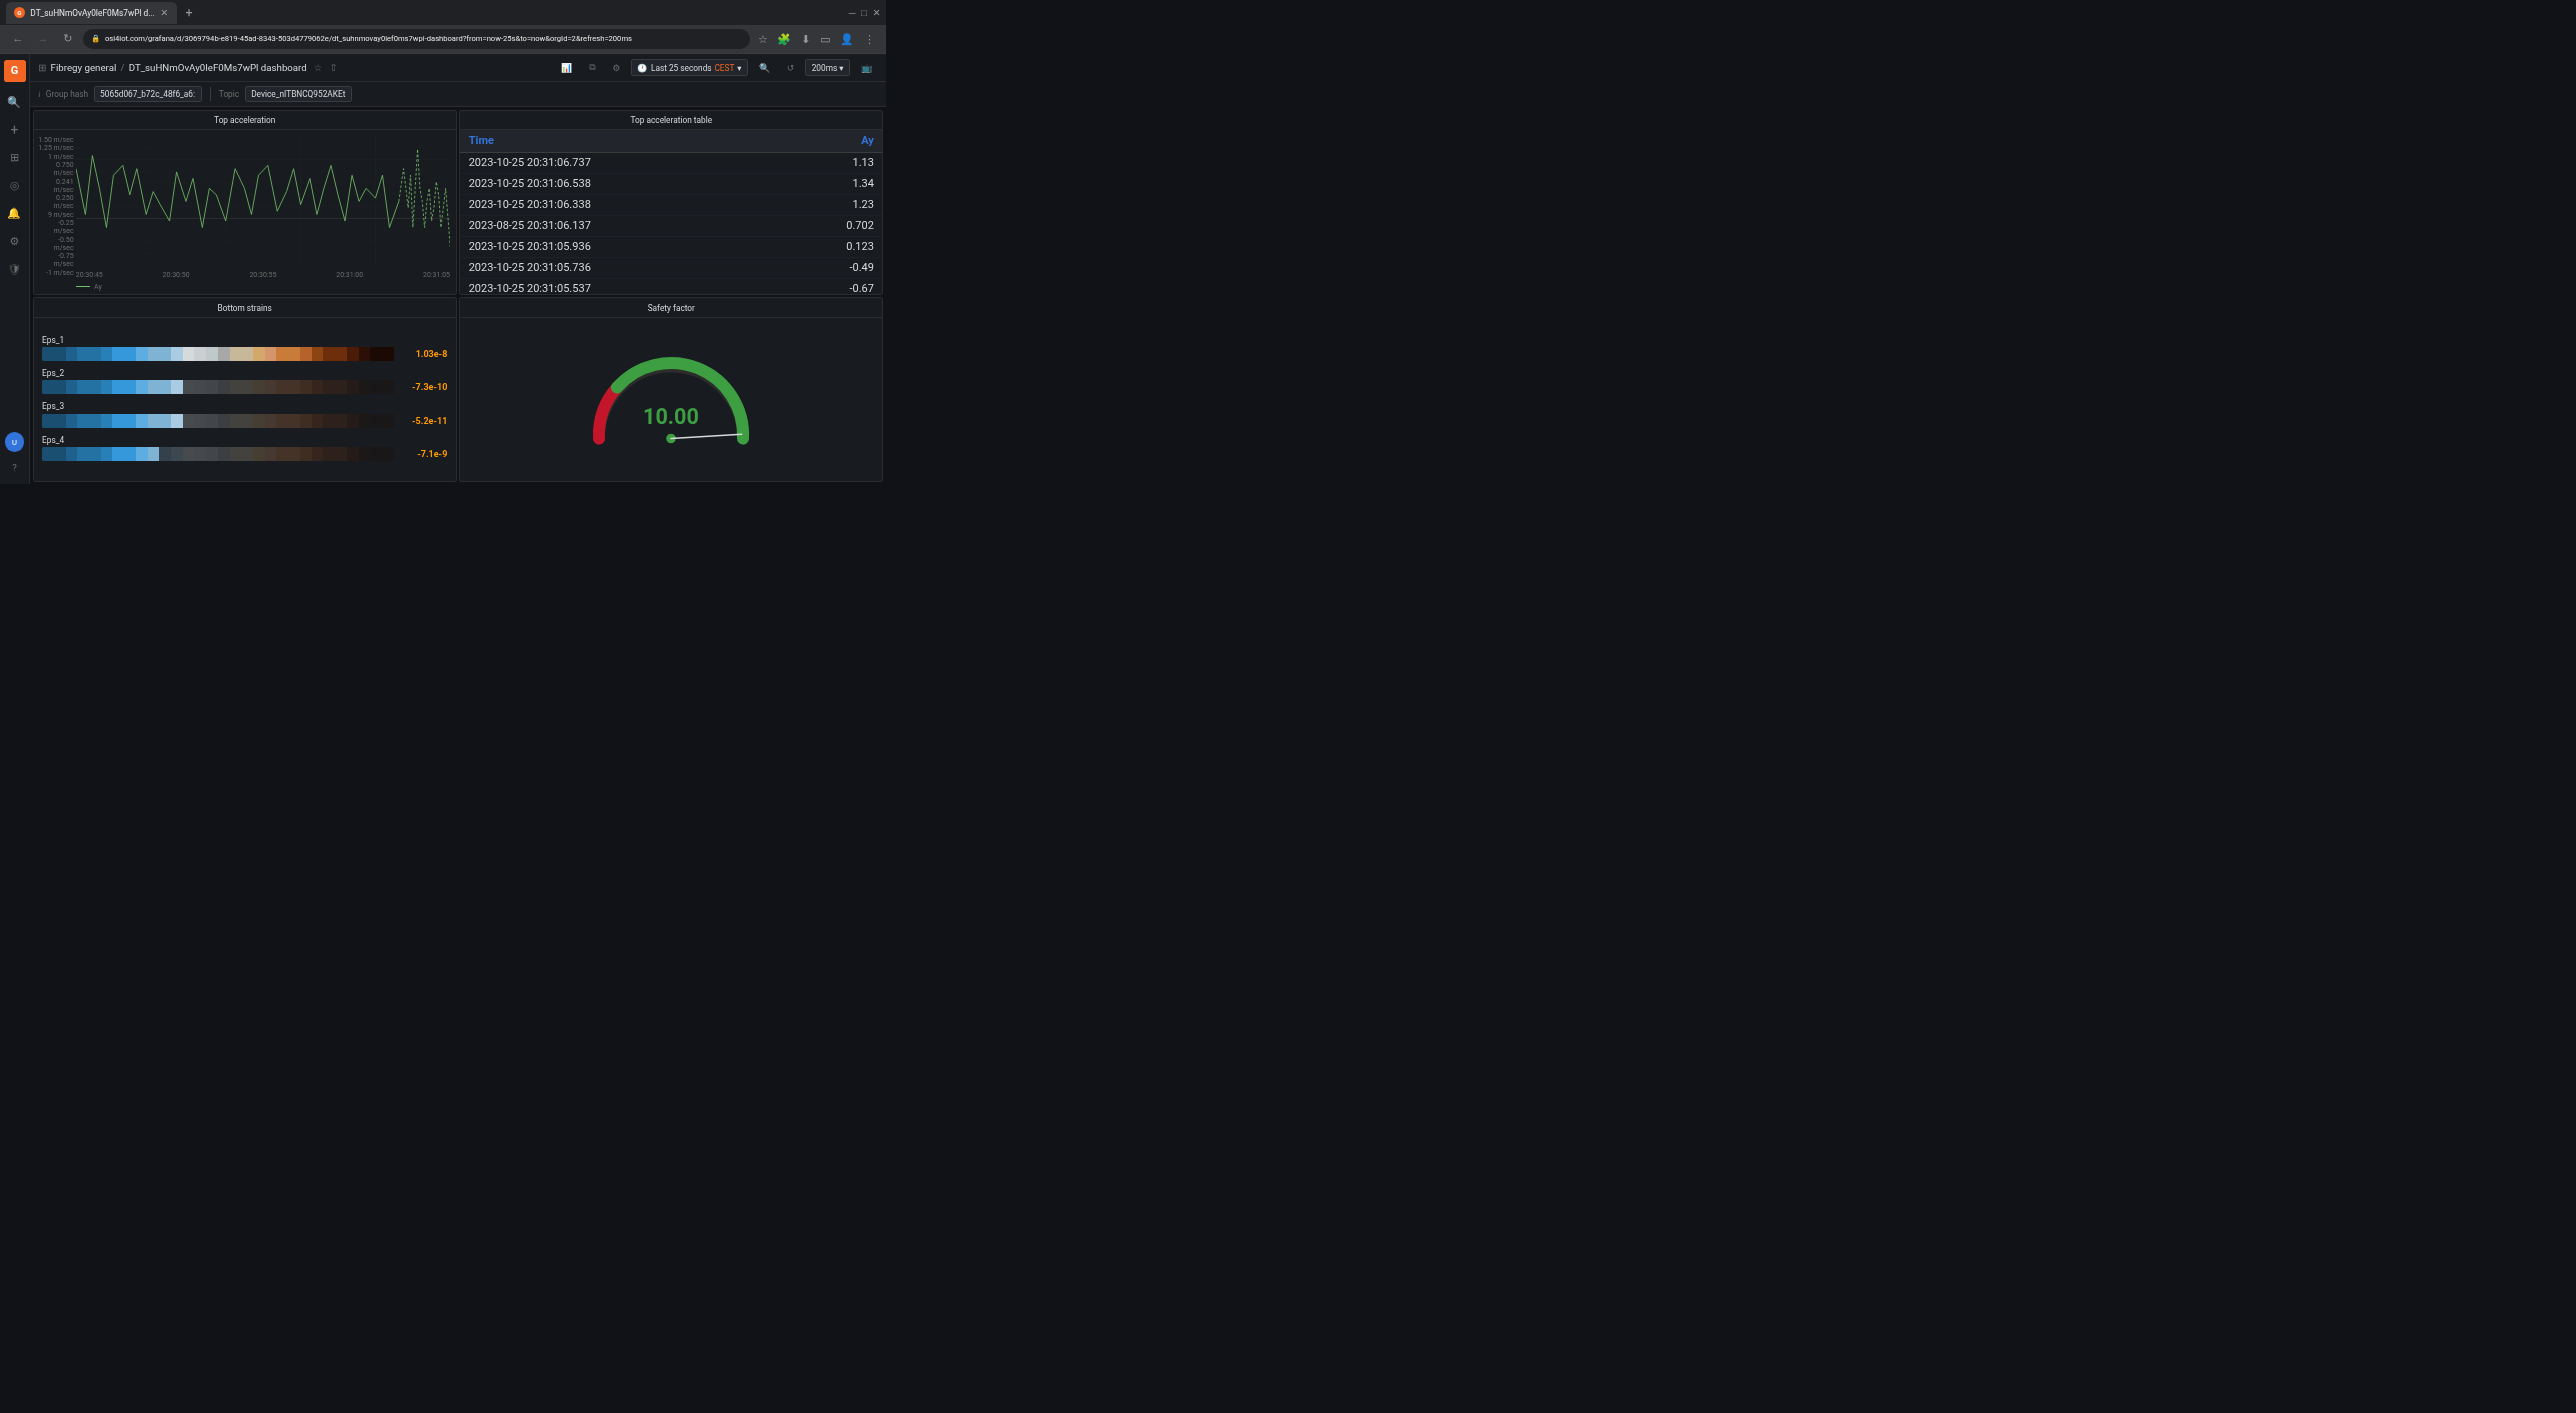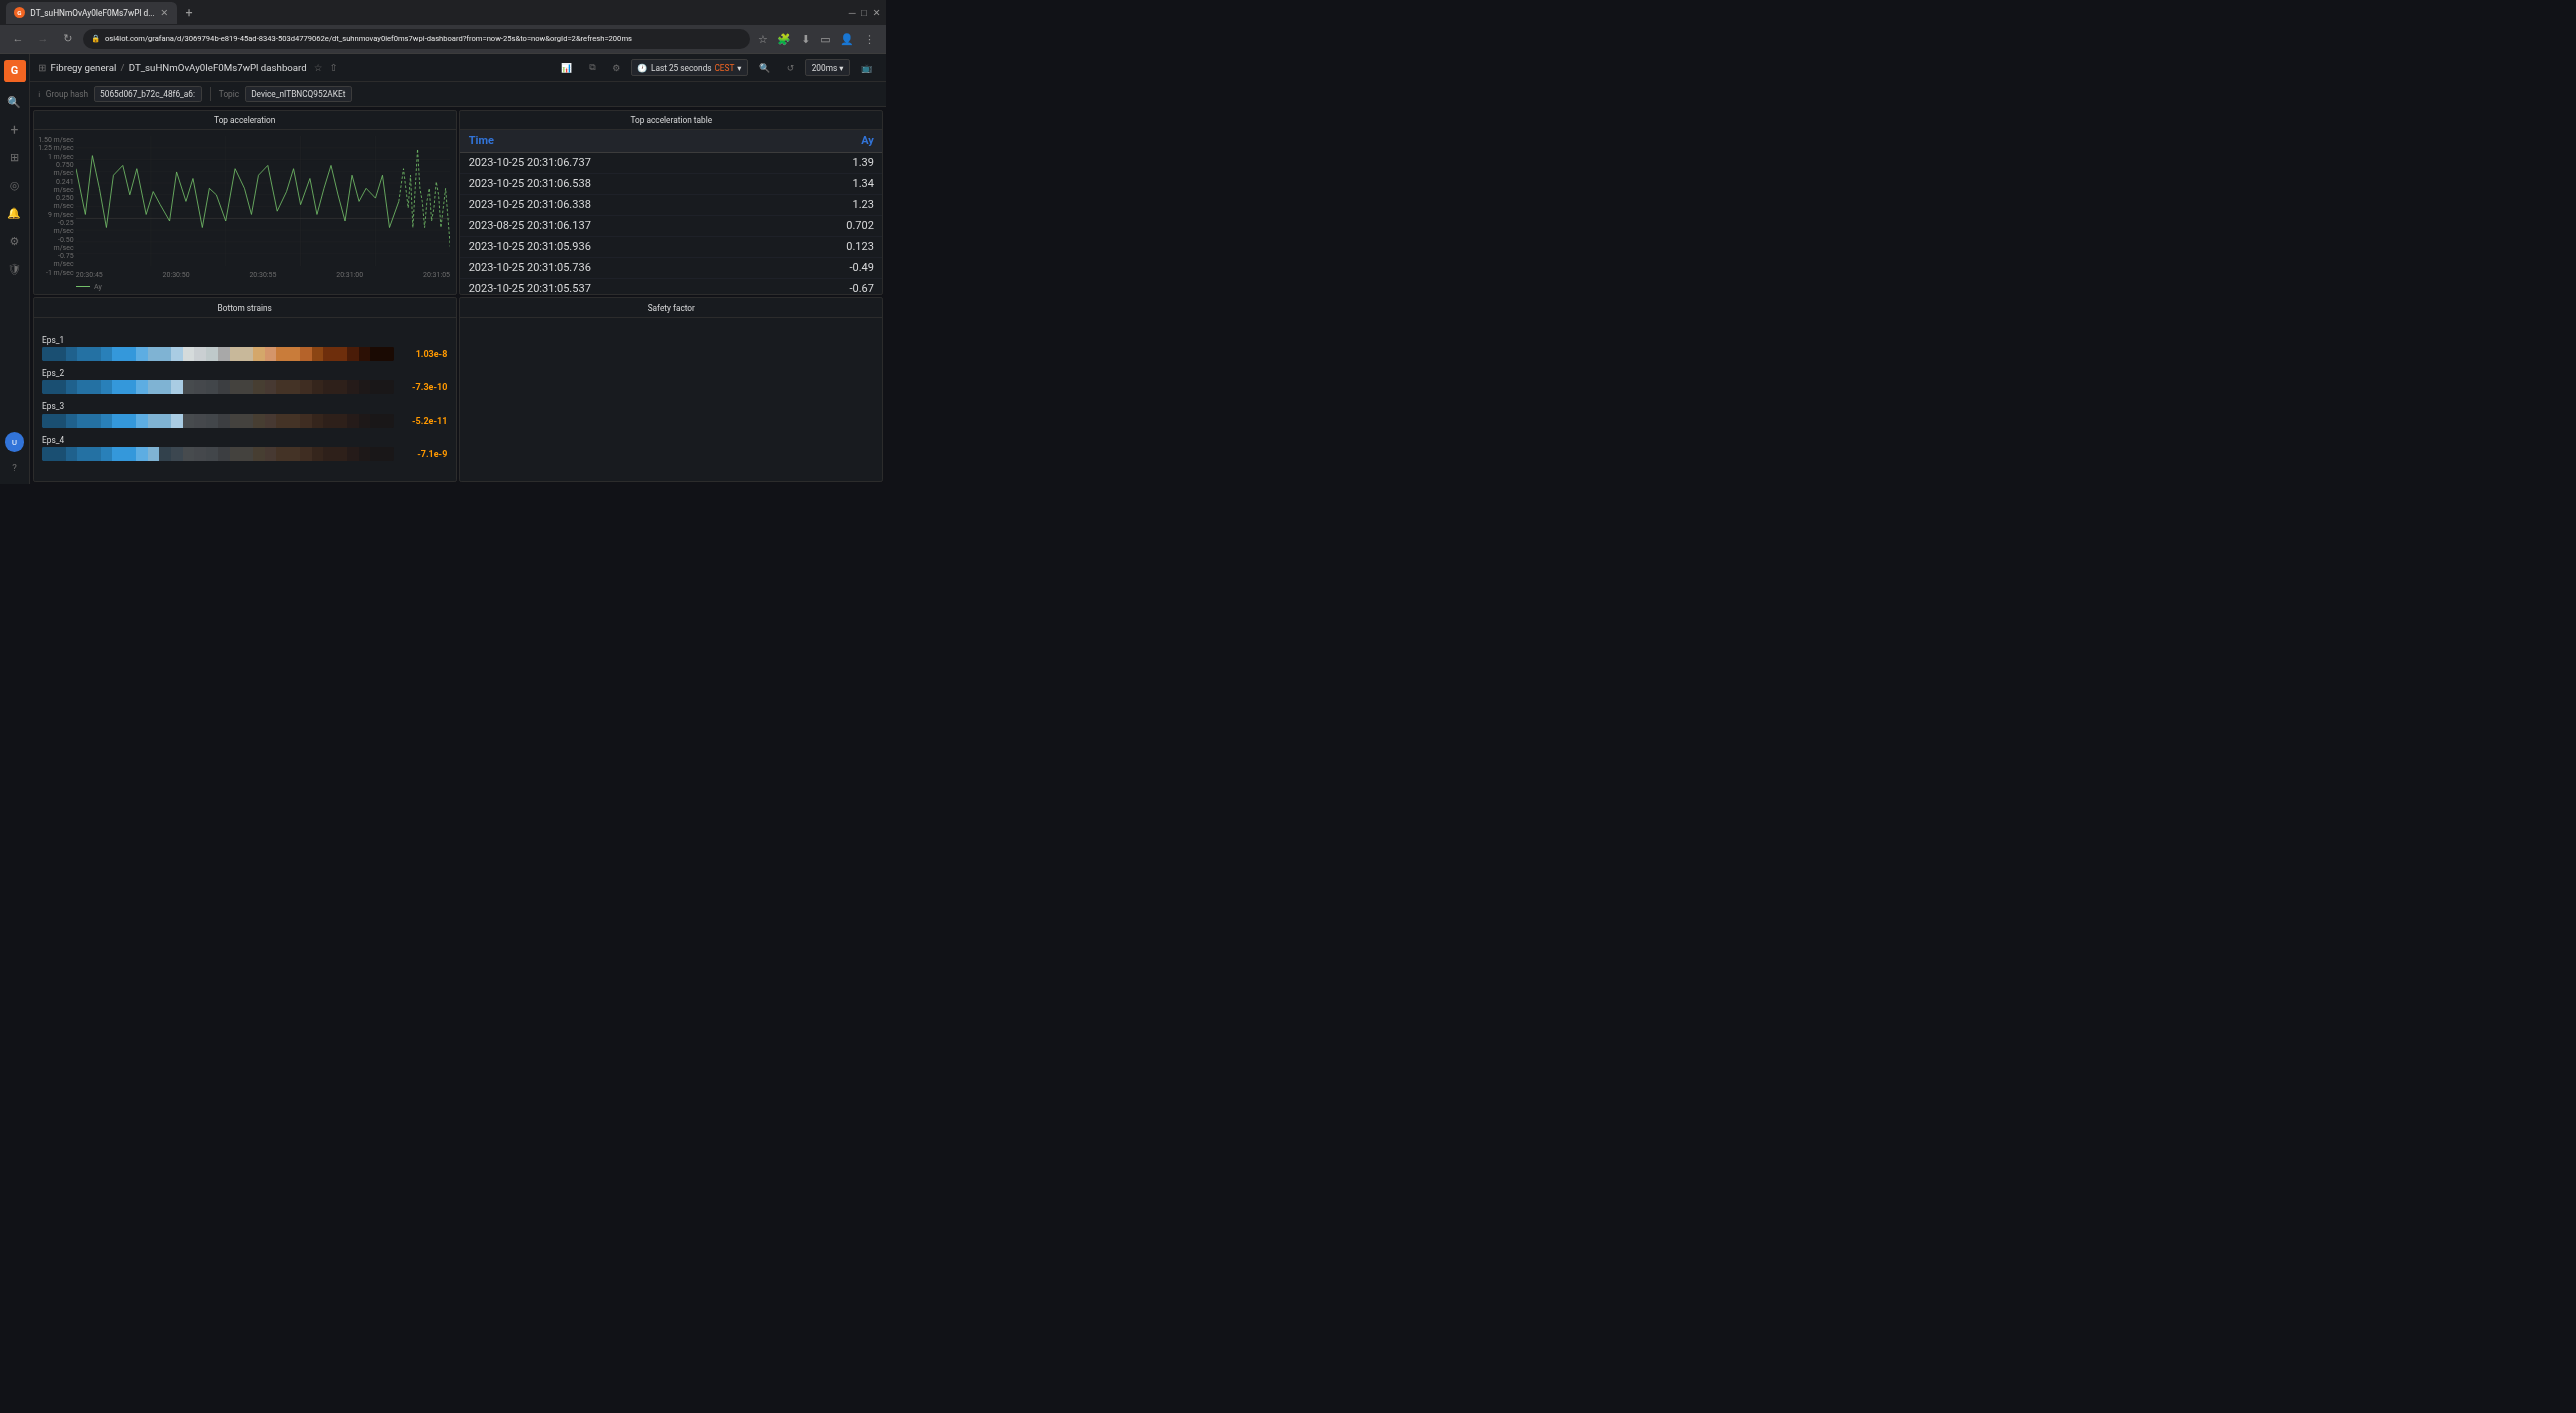--- a/index.html
+++ b/index.html
@@ -525,21 +525,21 @@
           <table class="data-table">
             <thead>
               <tr>
                 <th>Time</th>
                 <th>Ay</th>
               </tr>
             </thead>
             <tbody id="table-body">
             <tr>
     <td>2023-10-25 20:31:06.737</td>
-    <td>1.39</td>
+    <td>1.13</td>
   </tr>
                 <tr>
     <td>2023-10-25 20:31:06.538</td>
     <td>1.34</td>
   </tr>
                 <tr>
     <td>2023-10-25 20:31:06.338</td>
     <td>1.23</td>
   </tr>
                 <tr>
@@ -724,18 +724,34 @@
                   <div style="flex:1; background:#1a0a03; opacity:0.25; height:100%;"></div>
                 </div>
       <div class="strain-value">-7.1e-9</div>
     </div>
   </div>
           </div>
       </div>
 
       <div class="panel">
         <div class="panel-header">Safety factor</div>
+        <div class="gauge-container">
+          <svg class="gauge-svg" viewBox="0 0 300 180" style="font-size:12px">
+
+            <path d="M 30 155 A 120 120 0 0 1 270 155" fill="none" stroke="#2c2c2c" stroke-width="20" stroke-linecap="round"></path>
+
+            <path d="M 30 155 A 120 120 0 0 1 60 70" fill="none" stroke="#c4162a" stroke-width="20" stroke-linecap="round"></path>
+
+            <path d="M 60 70 A 120 120 0 0 1 270 155" fill="none" stroke="#3d9e42" stroke-width="20" stroke-linecap="round"></path>
+
+            <circle cx="150" cy="155" r="8" fill="#3d9e42"></circle>
+
+            <line x1="150" y1="155" x2="268" y2="148" stroke="#d8d9da" stroke-width="2.5" stroke-linecap="round"></line>
+
+            <text x="150" y="130" text-anchor="middle" font-size="36" font-weight="bold" fill="#3d9e42">10.00</text>
+          </svg>
+        </div>
       </div>
 
     </div>
   </div>
 </div>
 
 
 </body></html>

